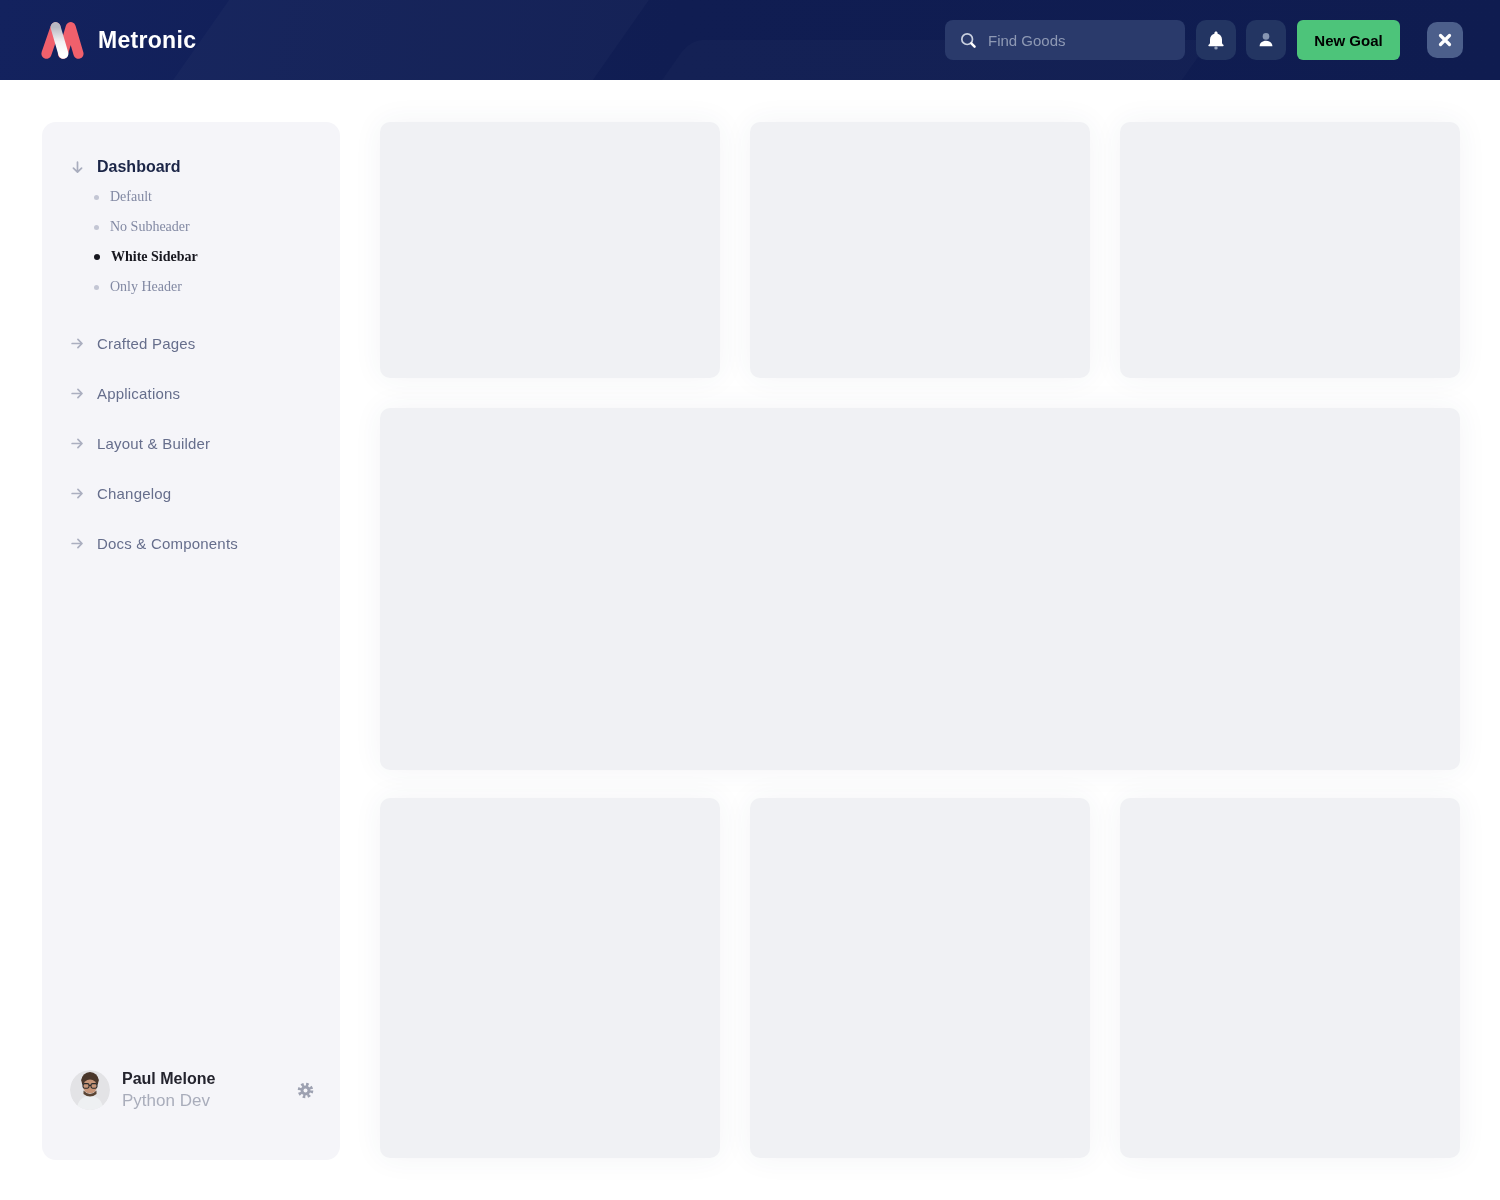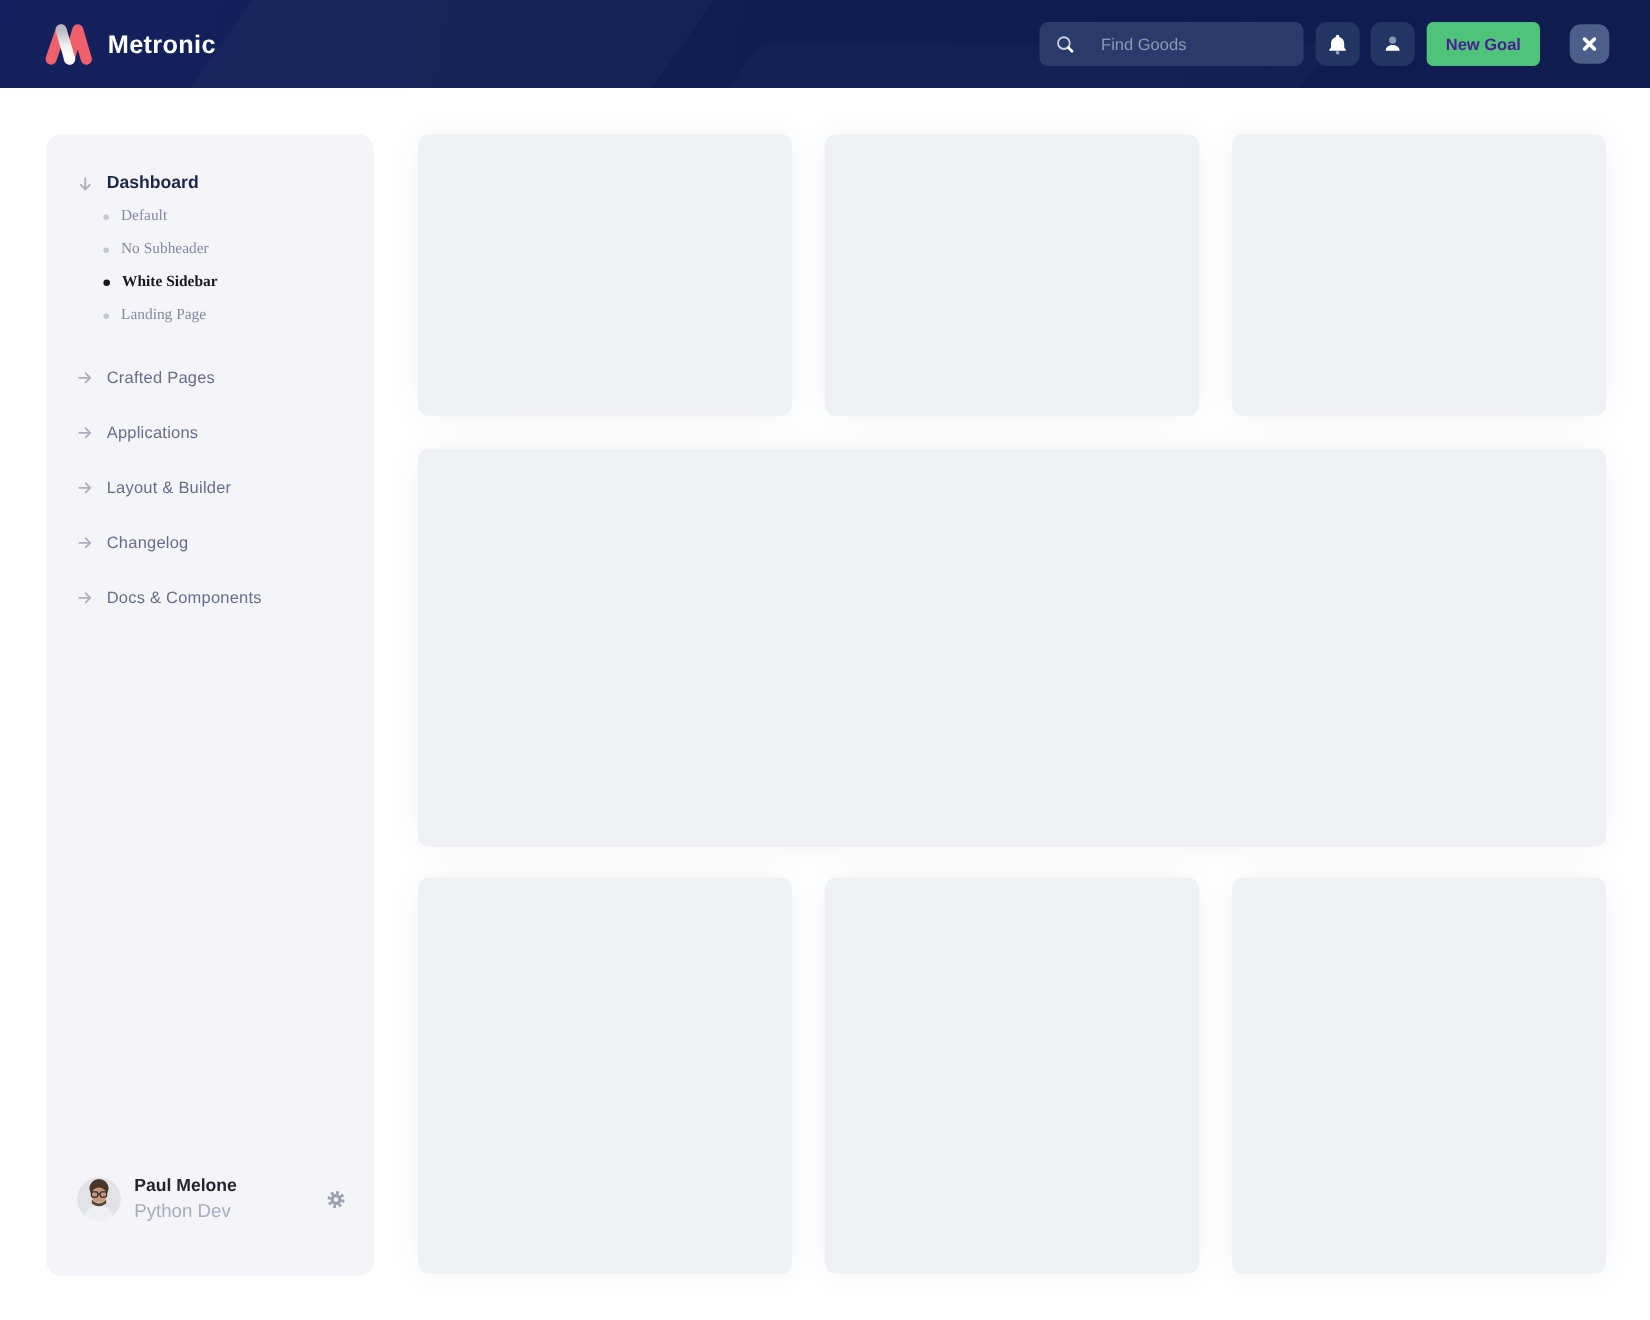--- a/index.html
+++ b/index.html
@@ -12,31 +12,31 @@
     background:linear-gradient(100deg,#13225e 0%, #101d52 45%, #0f1c50 100%);
     overflow:hidden; }
   .header::before { content:""; position:absolute; left:180px; top:-60px; width:420px; height:260px;
     background:rgba(255,255,255,0.025); transform:skewX(-35deg); }
   .header::after { content:""; position:absolute; left:620px; top:40px; width:520px; height:200px;
     background:rgba(255,255,255,0.02); transform:skewX(-35deg); border-radius:12px; }
   .brand { position:absolute; left:40px; top:18px; display:flex; align-items:center; gap:14px; z-index:2; }
   .brand-name { color:#ffffff; font-size:23px; font-weight:bold; letter-spacing:0.3px; }
 
   .search { position:absolute; left:945px; top:20px; width:240px; height:40px;
-    background:#2a3a6b; border-radius:8px; display:flex; align-items:center; padding:0 14px; gap:10px; z-index:2;justify-content:space-between; }
+    background:#2a3a6b; border-radius:8px; display:flex; align-items:center; padding:0 14px; gap:10px; z-index:2; }
   .search input { background:transparent; border:none; outline:none; color:#cdd4e6;
     font-size:15px; width:170px; font-family:"Liberation Sans", sans-serif; }
   .search input::placeholder { color:#8e99b4; }
 
   .icon-btn { position:absolute; top:20px; width:40px; height:40px; background:#233562;
     border-radius:10px; display:flex; align-items:center; justify-content:center; cursor:pointer; z-index:2; }
   .btn-bell { left:1196px; }
   .btn-user { left:1246px; }
   .btn-goal { position:absolute; left:1297px; top:20px; width:103px; height:40px;
-    background:#4dc47a; border:none; border-radius:6px; color:#4c1d95; font-size:15px;
+    background:#4dc47a; border:none; border-radius:6px; color:#000000; font-size:15px;
     font-weight:bold; font-family:"Liberation Sans", sans-serif; cursor:pointer; z-index:2; }
   .btn-close { position:absolute; left:1427px; top:22px; width:36px; height:36px;
     background:#4c5f8b; border-radius:10px; display:flex; align-items:center; justify-content:center;
     cursor:pointer; z-index:2; }
 
   
   .sidebar { position:absolute; left:42px; top:122px; width:298px; height:1038px;
     background:#f5f5f9; border-radius:14px; }
   .nav { padding-top:30px;text-align:right; }
   .nav-row { display:flex; align-items:center; height:30px; padding-left:28px; gap:12px; cursor:pointer; }
@@ -153,21 +153,21 @@
       <div class="nav-row nav-sub">
         <span class="dot"></span>
         <span class="label">No Subheader</span>
       </div>
       <div class="nav-row nav-sub active">
         <span class="dot"></span>
         <span class="label">White Sidebar</span>
       </div>
       <div class="nav-row nav-sub">
         <span class="dot"></span>
-        <span class="label">Landing Page</span>
+        <span class="label">Only Header</span>
       </div>
 
       <div class="nav-row nav-section">
         <span class="nav-icon">
           <svg width="15" height="15" viewBox="0 0 14 14">
             <path d="M2 7 L11 7 M7.4 3.2 L11.2 7 L7.4 10.8" stroke="#abafc0" stroke-width="1.6" stroke-linecap="round" stroke-linejoin="round" fill="none"></path>
           </svg>
         </span>
         <span class="label">Crafted Pages</span>
       </div>

